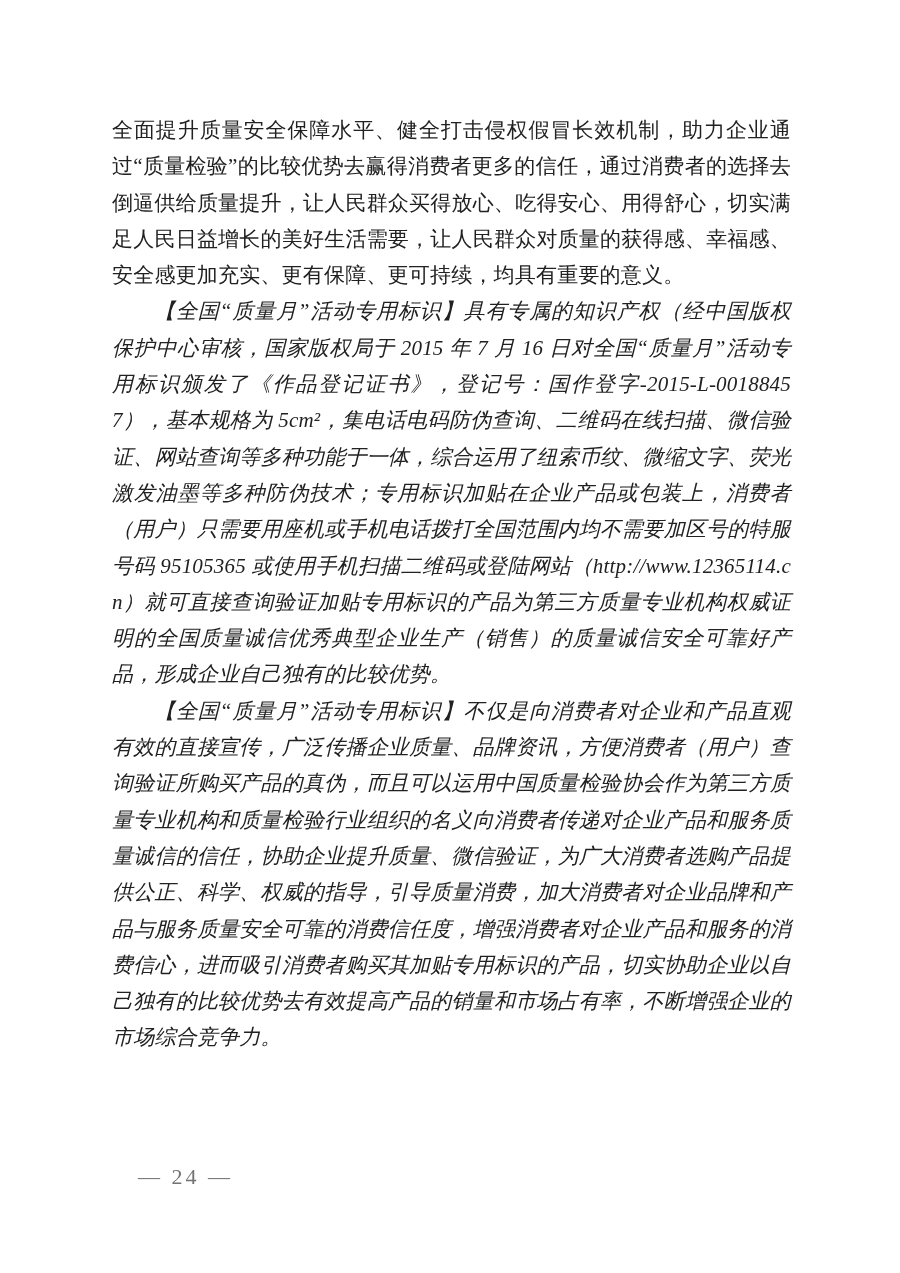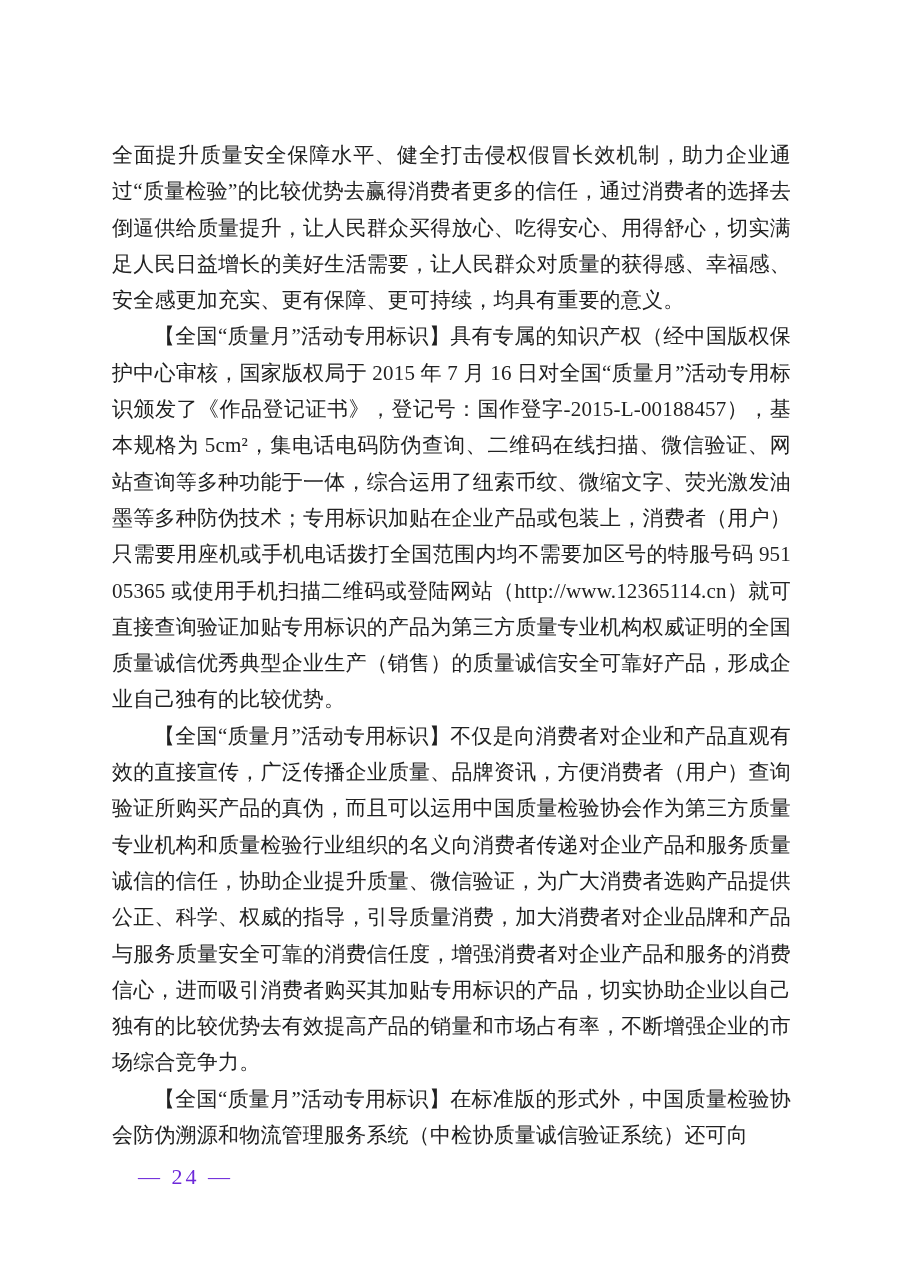--- a/index.html
+++ b/index.html
@@ -13,51 +13,51 @@
     width: 900px;
     height: 1273px;
     background: #ffffff;
     overflow: hidden;
     font-family: "Liberation Serif", "DejaVu Serif", serif;
     color: #1e1e1e;
   }
   .text-block {
     position: absolute;
     left: 112px;
-    top: 137px;
+    top: 112px;
     width: 679px;
   }
   .para {
     margin: 0;
     padding: 0;
     font-size: 21px;
     line-height: 36.3px;
     letter-spacing: 0.2px;
     text-align: justify;
     text-justify: inter-character;
     word-break: break-all;
     color: #212121;
   }
   .para.indent {
     text-indent: 2em;
+    font-style: italic;
   }
   .page-footer {
     position: absolute;
     left: 138px;
     top: 1164px;
     font-size: 22px;
     letter-spacing: 3px;
-    color: #6d28d9;
+    color: #737373;
     white-space: nowrap;
   }
 </style>
 </head>
 <body>
 
 <div class="page">
   <div class="text-block">
     <p class="para">全面提升质量安全保障水平、健全打击侵权假冒长效机制，助力企业通过“质量检验”的比较优势去赢得消费者更多的信任，通过消费者的选择去倒逼供给质量提升，让人民群众买得放心、吃得安心、用得舒心，切实满足人民日益增长的美好生活需要，让人民群众对质量的获得感、幸福感、安全感更加充实、更有保障、更可持续，均具有重要的意义。</p>
     <p class="para indent">【全国“质量月”活动专用标识】具有专属的知识产权（经中国版权保护中心审核，国家版权局于 2015 年 7 月 16 日对全国“质量月”活动专用标识颁发了《作品登记证书》，登记号：国作登字-2015-L-00188457），基本规格为 5cm²，集电话电码防伪查询、二维码在线扫描、微信验证、网站查询等多种功能于一体，综合运用了纽索币纹、微缩文字、荧光激发油墨等多种防伪技术；专用标识加贴在企业产品或包装上，消费者（用户）只需要用座机或手机电话拨打全国范围内均不需要加区号的特服号码 95105365 或使用手机扫描二维码或登陆网站（http://www.12365114.cn）就可直接查询验证加贴专用标识的产品为第三方质量专业机构权威证明的全国质量诚信优秀典型企业生产（销售）的质量诚信安全可靠好产品，形成企业自己独有的比较优势。</p>
     <p class="para indent">【全国“质量月”活动专用标识】不仅是向消费者对企业和产品直观有效的直接宣传，广泛传播企业质量、品牌资讯，方便消费者（用户）查询验证所购买产品的真伪，而且可以运用中国质量检验协会作为第三方质量专业机构和质量检验行业组织的名义向消费者传递对企业产品和服务质量诚信的信任，协助企业提升质量、微信验证，为广大消费者选购产品提供公正、科学、权威的指导，引导质量消费，加大消费者对企业品牌和产品与服务质量安全可靠的消费信任度，增强消费者对企业产品和服务的消费信心，进而吸引消费者购买其加贴专用标识的产品，切实协助企业以自己独有的比较优势去有效提高产品的销量和市场占有率，不断增强企业的市场综合竞争力。</p>
-    <p class="para indent">【全国“质量月”活动专用标识】在标准版的形式外，中国质量检验协会防伪溯源和物流管理服务系统（中检协质量诚信验证系统）还可向</p>
   </div>
   <div class="page-footer">— 24 —</div>
 </div>
 
 </body></html>

